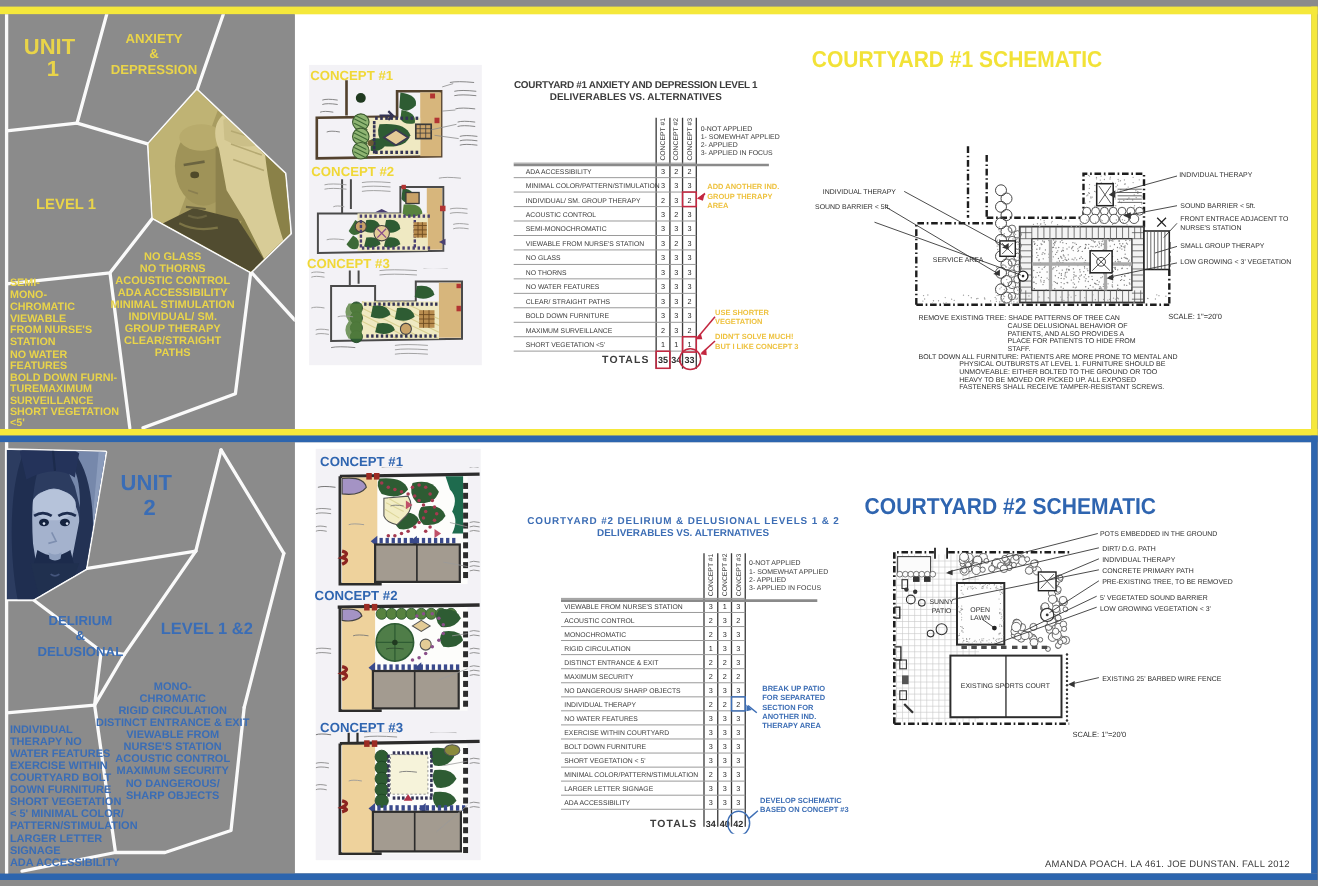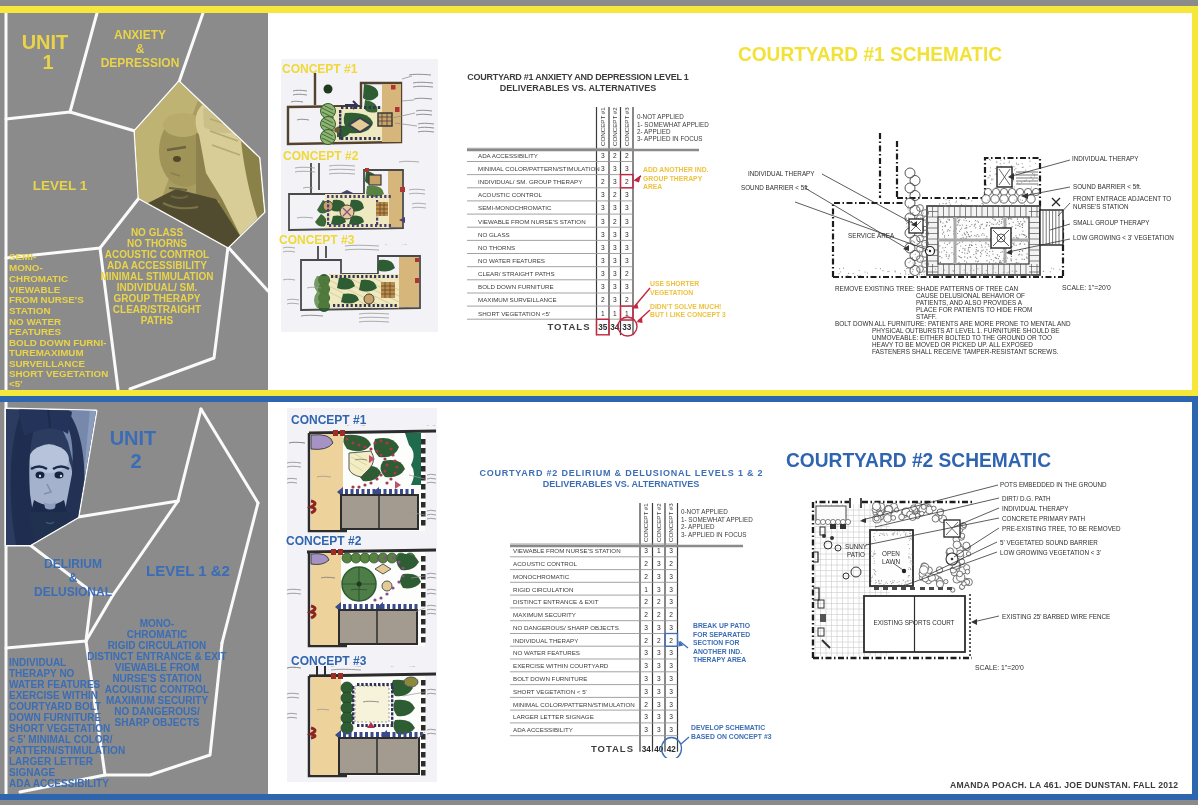--- a/index.html
+++ b/index.html
@@ -2186,13 +2186,13 @@
         <text x="222" y="177">EXISTING 25' BARBED WIRE FENCE</text>
         <text x="76" y="107" text-anchor="middle">SUNNY</text>
         <text x="76" y="115" text-anchor="middle">PATIO</text>
         <text x="111" y="114" text-anchor="middle">OPEN</text>
         <text x="111" y="122" text-anchor="middle">LAWN</text>
         <text x="134" y="183" text-anchor="middle">EXISTING SPORTS COURT</text>
         <text x="195" y="228" font-size="6.8">SCALE: 1"=20'0</text>
       </g>
     </svg>
 
-<div class="abs" style="left:950px;top:780px;font-size:8.6px;font-weight:bold;color:#3a3a3a;letter-spacing:0.25px;white-space:nowrap">AMANDA POACH. LA 461. JOE DUNSTAN. FALL 2012</div>
+<div class="abs" style="left:950px;top:780px;font-size:8.6px;font-weight:normal;color:#3a3a3a;letter-spacing:0.25px;white-space:nowrap">AMANDA POACH. LA 461. JOE DUNSTAN. FALL 2012</div>
 </div>
 </body></html>

